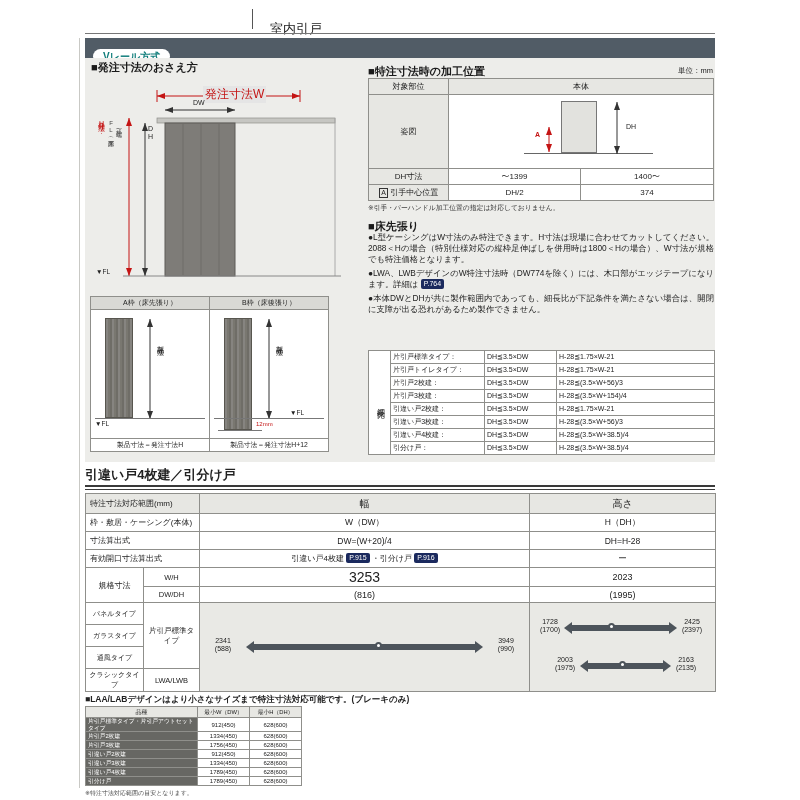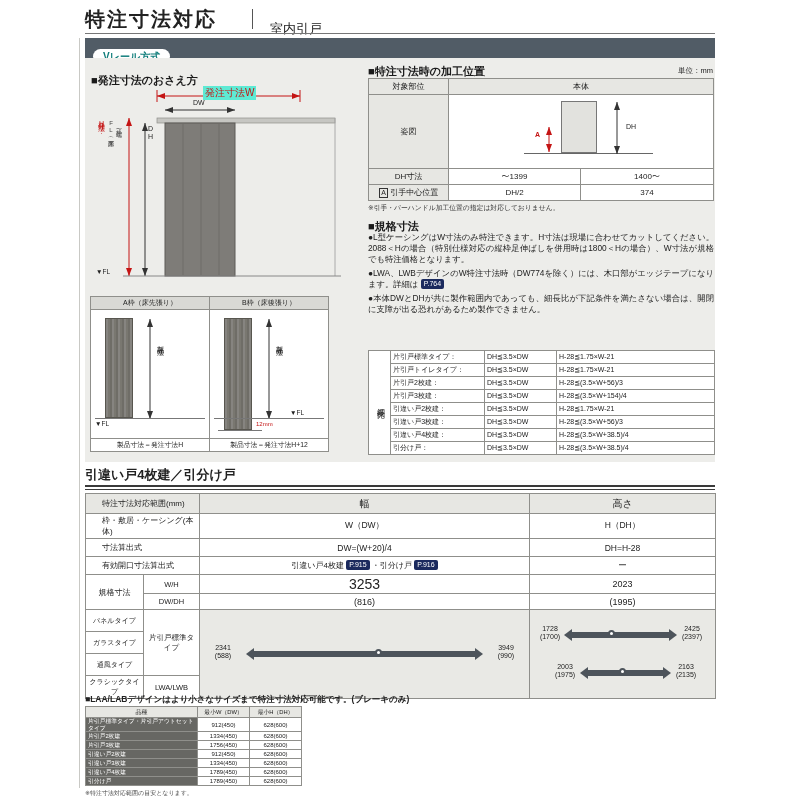--- a/index.html
+++ b/index.html
@@ -17,21 +17,21 @@
 .wood{background:repeating-linear-gradient(90deg,#868480 0 2px,#797770 2px 4px,#6f6d67 4px 6px);border:1px solid #58564f}
 .pbadge{display:inline-block;background:#1b2a5e;color:#fff;font-size:7px;line-height:10px;padding:0 3px;border-radius:2px;vertical-align:1px}
 .railbar{background:#515c66;display:flex;align-items:center;padding-left:8px}
 .railbadge{background:#fff;border-radius:8px;padding:1px 10px;font-size:10px;font-weight:bold;color:#0e7c79;line-height:13px}
 .ptable{table-layout:fixed;width:345px;font-size:8px}
 .ptable td{text-align:center;padding:1px}
 .stable{table-layout:fixed;width:346px;font-size:7px}
 .stable td{padding:1px 2px;height:10px}
 .spec{table-layout:fixed;width:630px;font-size:8.5px}
 .spec td{text-align:center;padding:1px 2px;height:16px}
-.spec .lab{text-align:left;padding-left:16px;font-size:8px}
+.spec .lab{text-align:left;padding-left:4px;font-size:8px}
 .diagcell{background:#e9e9e5;padding:0 !important}
 .mtable{table-layout:fixed;width:216px;font-size:6px}
 .mtable td{padding:0 2px;height:9px}
 .mtable .name{background:#676763;color:#fff;font-size:5.8px;line-height:1.15}
 .mtable .val{text-align:center}
 .bullets{width:346px;font-size:8.3px;line-height:1.32;text-align:justify}
 .bullets p{margin-bottom:3px}
 .bar{position:absolute;height:6px;background:#4d545b}
 .bar:before,.bar:after{content:"";position:absolute;top:-3.5px;width:0;height:0;border-top:6.5px solid transparent;border-bottom:6.5px solid transparent}
 .bar:before{left:-8px;border-right:8.5px solid #4d545b}
@@ -63,50 +63,49 @@
         </marker>
       <marker id="arE-b" markerWidth="9" markerHeight="8" refX="8" refY="3" orient="auto">
           <path d="M0,0 L8,3 L0,6 Z" fill="#333"></path>
         </marker>
       <marker id="arS-b" markerWidth="9" markerHeight="8" refX="8" refY="3" orient="auto-start-reverse">
           <path d="M0,0 L8,3 L0,6 Z" fill="#333"></path>
         </marker>
     </defs>
   </svg>
 
-  <div class="abs b" style="left:85px;top:6px;font-size:20px;letter-spacing:2px">特注寸法対応</div>
   <div class="abs" style="left:252px;top:9px;width:1px;height:20px;background:#555"></div>
   <div class="abs" style="left:270px;top:20px;font-size:13px">室内引戸</div>
   <div class="abs" style="left:85px;top:33px;width:630px;height:1px;background:#777"></div>
   <div class="abs" style="left:79px;top:38px;width:1px;height:750px;background:#c9c9c5"></div>
 
   <div class="abs railbar" style="left:85px;top:38px;width:630px;height:36px">
     <span class="railbadge">Vレール方式</span>
   </div>
 
   <div class="abs" style="left:85px;top:58px;width:630px;height:404px;background:#ededea"></div>
 
-  <div class="abs sec-title" style="left:91px;top:73px">■発注寸法のおさえ方</div>
+  <div class="abs sec-title" style="left:91px;top:60px">■発注寸法のおさえ方</div>
 
   <svg class="abs" style="left:95px;top:84px" width="255" height="200" viewBox="0 0 255 200">
     <line x1="62" y1="12" x2="205" y2="12" stroke="#c41414" marker-start="url(#arS-r)" marker-end="url(#arE-r)"></line>
     <line x1="62" y1="6" x2="62" y2="18" stroke="#c41414"></line>
     <line x1="205" y1="6" x2="205" y2="18" stroke="#c41414"></line>
     <line x1="70" y1="26" x2="140" y2="26" stroke="#333" marker-start="url(#arS-b)" marker-end="url(#arE-b)"></line>
     <rect x="62" y="34" width="178" height="5" fill="#c6c6c2" stroke="#8f8f8b" stroke-width="0.7"></rect>
     <line x1="240" y1="34" x2="240" y2="192" stroke="#aaa"></line>
     <rect x="70" y="39" width="70" height="153" fill="#7e7c78" stroke="#5c5a56"></rect>
     <line x1="88" y1="39" x2="88" y2="192" stroke="#6e6c68"></line>
     <line x1="106" y1="39" x2="106" y2="192" stroke="#6e6c68"></line>
     <line x1="124" y1="39" x2="124" y2="192" stroke="#6e6c68"></line>
     <line x1="34" y1="34" x2="34" y2="192" stroke="#c41414" marker-start="url(#arS-r)" marker-end="url(#arE-r)"></line>
     <line x1="50" y1="39" x2="50" y2="192" stroke="#333" marker-start="url(#arS-b)" marker-end="url(#arE-b)"></line>
     <line x1="28" y1="192" x2="246" y2="192" stroke="#888"></line>
   </svg>
-  <div class="abs red" style="left:203px;top:86px;font-size:10px;background:#5eead4;padding:0 2px">発注寸法W</div>
+  <div class="abs red" style="left:203px;top:86px;font-size:12px;background:#e5e5e5;padding:0 2px">発注寸法W</div>
   <div class="abs" style="left:193px;top:99px;font-size:7px">DW</div>
   <div class="abs vtext red" style="left:96px;top:116px;font-size:7px">発注寸法H:</div>
   <div class="abs vtext" style="left:106px;top:120px;font-size:6px;color:#444">FL（床面）</div>
   <div class="abs vtext" style="left:114px;top:124px;font-size:6px;color:#444">〜枠上端</div>
   <div class="abs vtext" style="left:147px;top:125px;font-size:7px">DH</div>
   <div class="abs" style="left:96px;top:268px;font-size:6.5px">▼FL</div>
 
   <div class="abs" style="left:90px;top:296px;width:241px">
     <div class="frow">
       <div class="fhead">A枠（床先張り）</div>
@@ -178,21 +177,21 @@
     </tr>
     <tr style="height:16px">
       <td class="gray"><span class="amark">A</span><span>引手中心位置</span></td>
       <td>DH/2</td>
       <td>374</td>
     </tr>
   </tbody>
     </table>
   <div class="abs" style="left:368px;top:203px;font-size:6.8px;color:#333">※引手・バーハンドル加工位置の指定は対応しておりません。</div>
 
-  <div class="abs sec-title" style="left:368px;top:219px">■規格寸法</div>
+  <div class="abs sec-title" style="left:368px;top:219px">■床先張り</div>
   <div class="abs bullets" style="left:368px;top:232px">
     <p>●L型ケーシングはW寸法のみ特注できます。H寸法は現場に合わせてカットしてください。2088＜Hの場合（特別仕様対応の縦枠足伸ばしを併用時は1800＜Hの場合）、W寸法が規格でも特注価格となります。</p>
     <p><span>●LWA、LWBデザインのW特注寸法時（DW774を除く）には、木口部がエッジテープになります。詳細は</span> <span class="pbadge">P.764</span></p>
     <p>●本体DWとDHが共に製作範囲内であっても、細長比が下記条件を満たさない場合は、開閉に支障が出る恐れがあるため製作できません。</p>
   </div>
 
   <table class="t stable abs" style="left:368px;top:350px">
     <colgroup>
         <col style="width:22px">
         <col style="width:94px">

